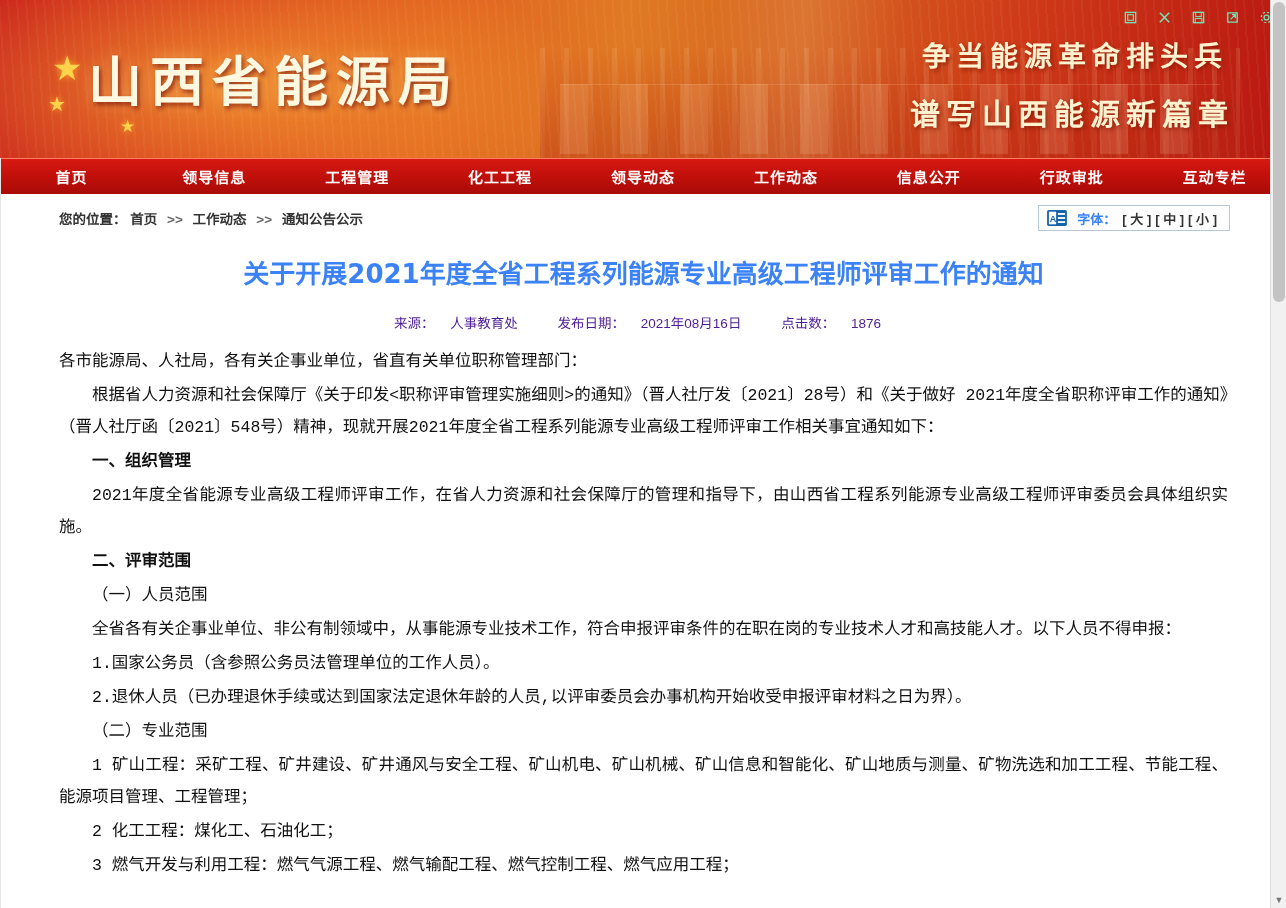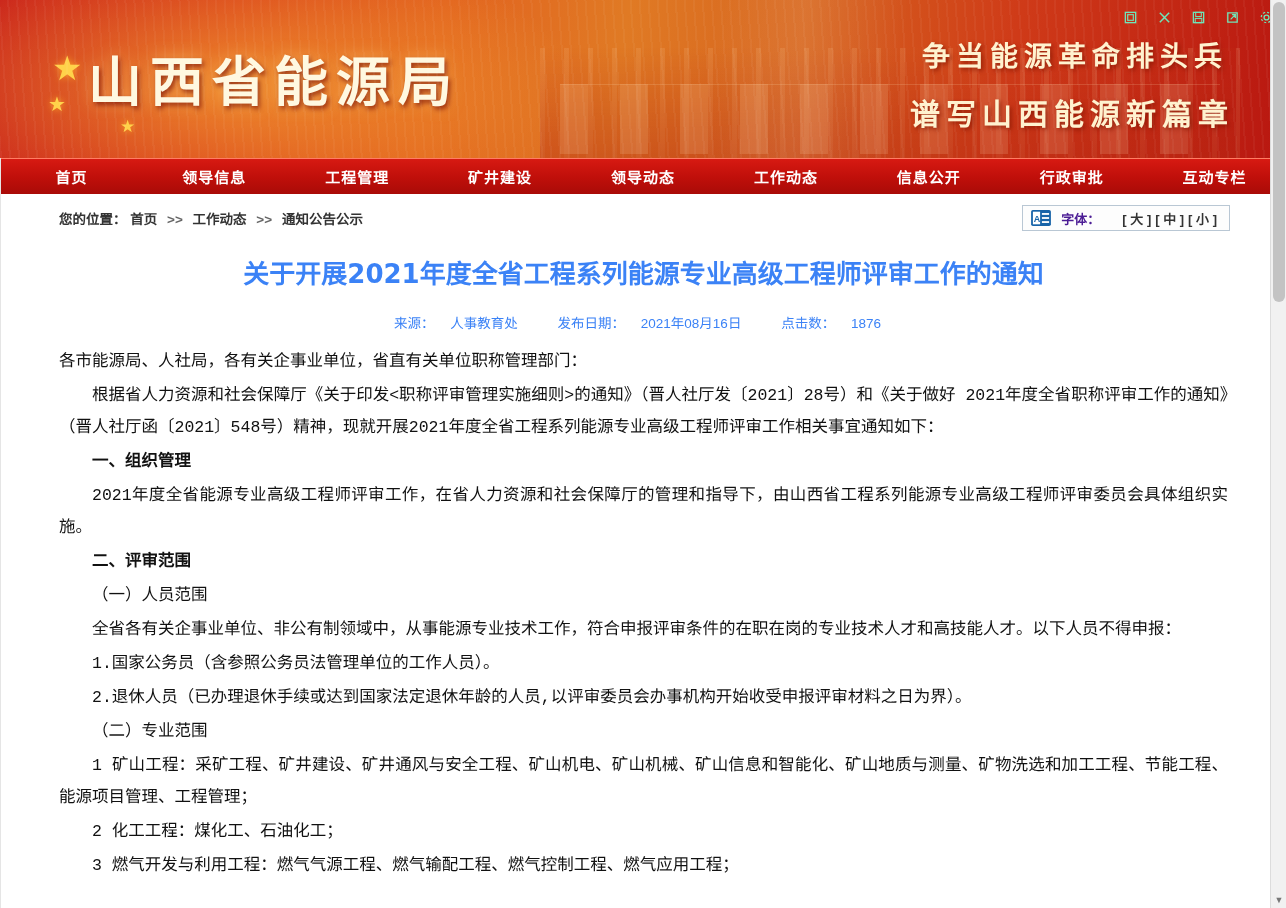--- a/index.html
+++ b/index.html
@@ -143,42 +143,42 @@
     border: 1px solid #b9c7d4;
     height: 26px;
     background: #fdfdfd;
     padding-right: 10px;
   }
   .fontsize-box .fs-icon {
     width: 28px; height: 24px; margin: 0 6px 0 4px;
     display:flex; align-items:center; justify-content:center;
   }
   .fontsize-box .fs-label {
-    font-size: 13px; color: #4c1d95; margin-right: 20px;
+    font-size: 13px; color: #3b82f6; margin-right: 4px;
   }
   .fontsize-box .fs-opt {
     font-size: 13px; color: #333; margin: 0 2px; cursor: pointer;
   }
 
   .doc {
     padding: 0 22px 10px 22px;
   }
   .doc h1 {
     text-align: center;
     font-size: 26px;
     line-height: 40px;
     color: #3b82f6;
     margin: 12px 0 18px 0;
     font-weight: bold;
     font-family: "DejaVu Sans", "Liberation Sans", sans-serif;
   }
   .meta {
     text-align: center;
     font-size: 13.5px;
-    color: #3b82f6;
+    color: #4c1d95;
     margin-bottom: 14px;
   }
   .meta span { margin: 0 12px; }
   .meta b { font-weight: normal; }
 
   .body-text p {
     font-size: 16.5px;
     line-height: 32px;
     color: #111;
     margin: 0 0 2px 0;
@@ -267,21 +267,21 @@
             <circle cx="8" cy="8" r="5.6" fill="none" stroke="#6ee6b8" stroke-width="1.3" stroke-dasharray="2.2 2.2"></circle>
           </svg>
       </div>
     </div>
   </div>
 
   <div class="nav">
     <div class="nav-item">首页</div>
     <div class="nav-item">领导信息</div>
     <div class="nav-item">工程管理</div>
-    <div class="nav-item">矿井建设</div>
+    <div class="nav-item">化工工程</div>
     <div class="nav-item">领导动态</div>
     <div class="nav-item">工作动态</div>
     <div class="nav-item">信息公开</div>
     <div class="nav-item">行政审批</div>
     <div class="nav-item">互动专栏</div>
   </div>
 
   <div class="content">
 
     <div class="crumb-row">

